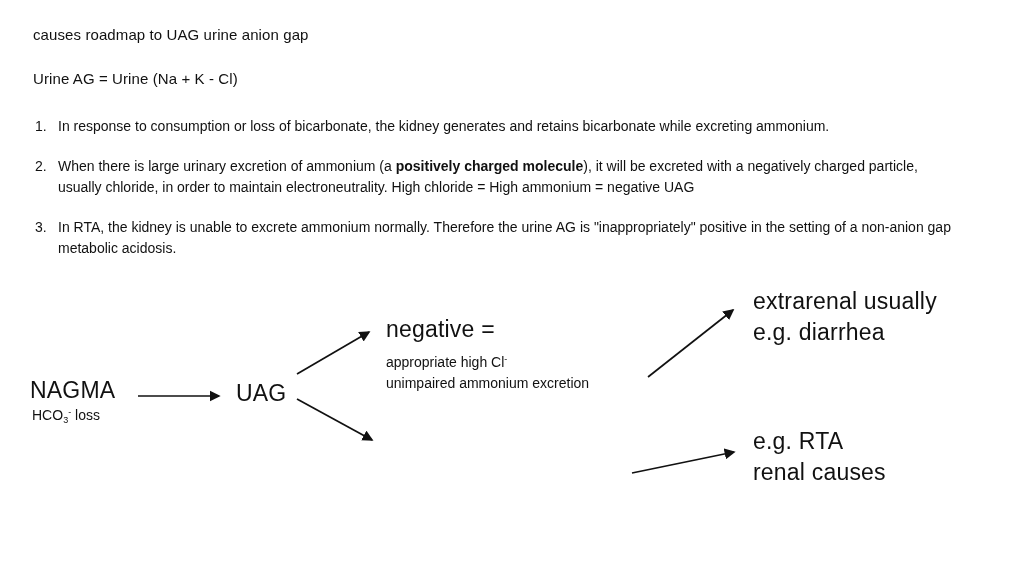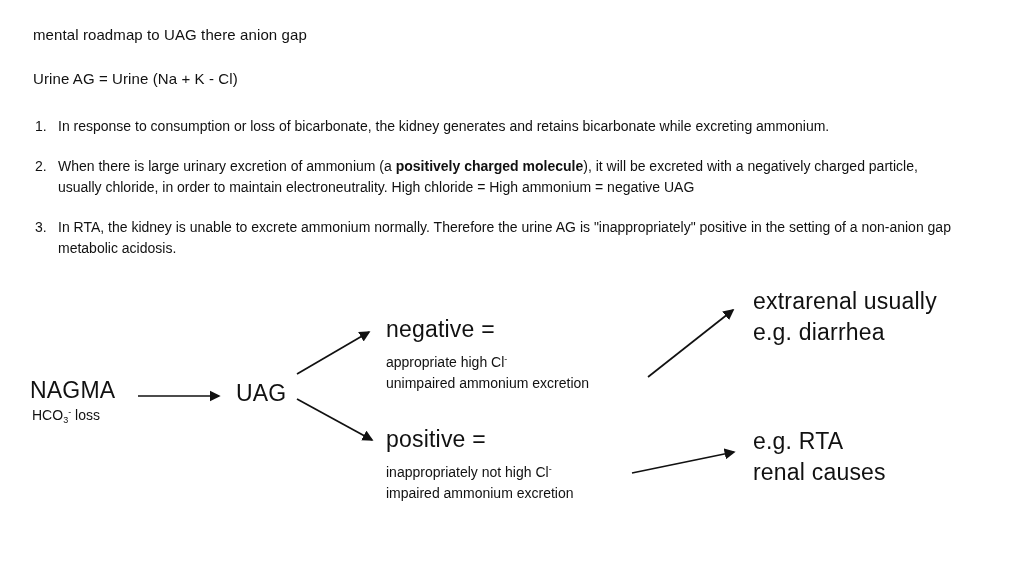--- a/index.html
+++ b/index.html
@@ -44,21 +44,21 @@
   .branch-heading { font-size: 23px; letter-spacing: 0.2px; margin-bottom: 6px; }
   .branch-line { font-size: 14px; line-height: 21px; }
 
   .cause { position: absolute; font-size: 23px; line-height: 31px; letter-spacing: 0.2px; }
 </style>
 </head>
 <body>
 
 <div class="page">
 
-  <div class="title">mental roadmap to UAG there anion gap</div>
+  <div class="title">causes roadmap to UAG urine anion gap</div>
   <div class="formula">Urine AG = Urine (Na + K - Cl)</div>
 
   <div class="notes">
     <div class="note-item">
       <span class="note-number">1.</span>
       <span class="note-text">In response to consumption or loss of bicarbonate, the kidney generates and retains bicarbonate while excreting ammonium.</span>
     </div>
     <div class="note-item">
       <span class="note-number">2.</span>
       <span class="note-text"><span>When there is large urinary excretion of ammonium (a </span><b>positively charged molecule</b><span>), it will be excreted with a negatively charged particle, usually chloride, in order to maintain electroneutrality. High chloride = High ammonium = negative UAG</span></span>
@@ -88,25 +88,20 @@
     <div class="nagma-sub"><span>HCO</span><sub class="small">3</sub><sup class="small">-</sup><span> loss</span></div>
 
     <div class="node-big" style="left:236px; top:380px;">UAG</div>
 
     <div class="branch" style="left:386px; top:316px;">
       <div class="branch-heading">negative =</div>
       <div class="branch-line"><span>appropriate high Cl</span><sup class="small">-</sup></div>
       <div class="branch-line">unimpaired ammonium excretion</div>
     </div>
 
-    <div class="branch" style="left:386px; top:426px;">
-      <div class="branch-heading">positive =</div>
-      <div class="branch-line"><span>inappropriately not high Cl</span><sup class="small">-</sup></div>
-      <div class="branch-line">impaired ammonium excretion</div>
-    </div>
 
     <div class="cause" style="left:753px; top:286px;">
       <div>extrarenal usually</div>
       <div>e.g. diarrhea</div>
     </div>
 
     <div class="cause" style="left:753px; top:426px;">
       <div>e.g. RTA</div>
       <div>renal causes</div>
     </div>

